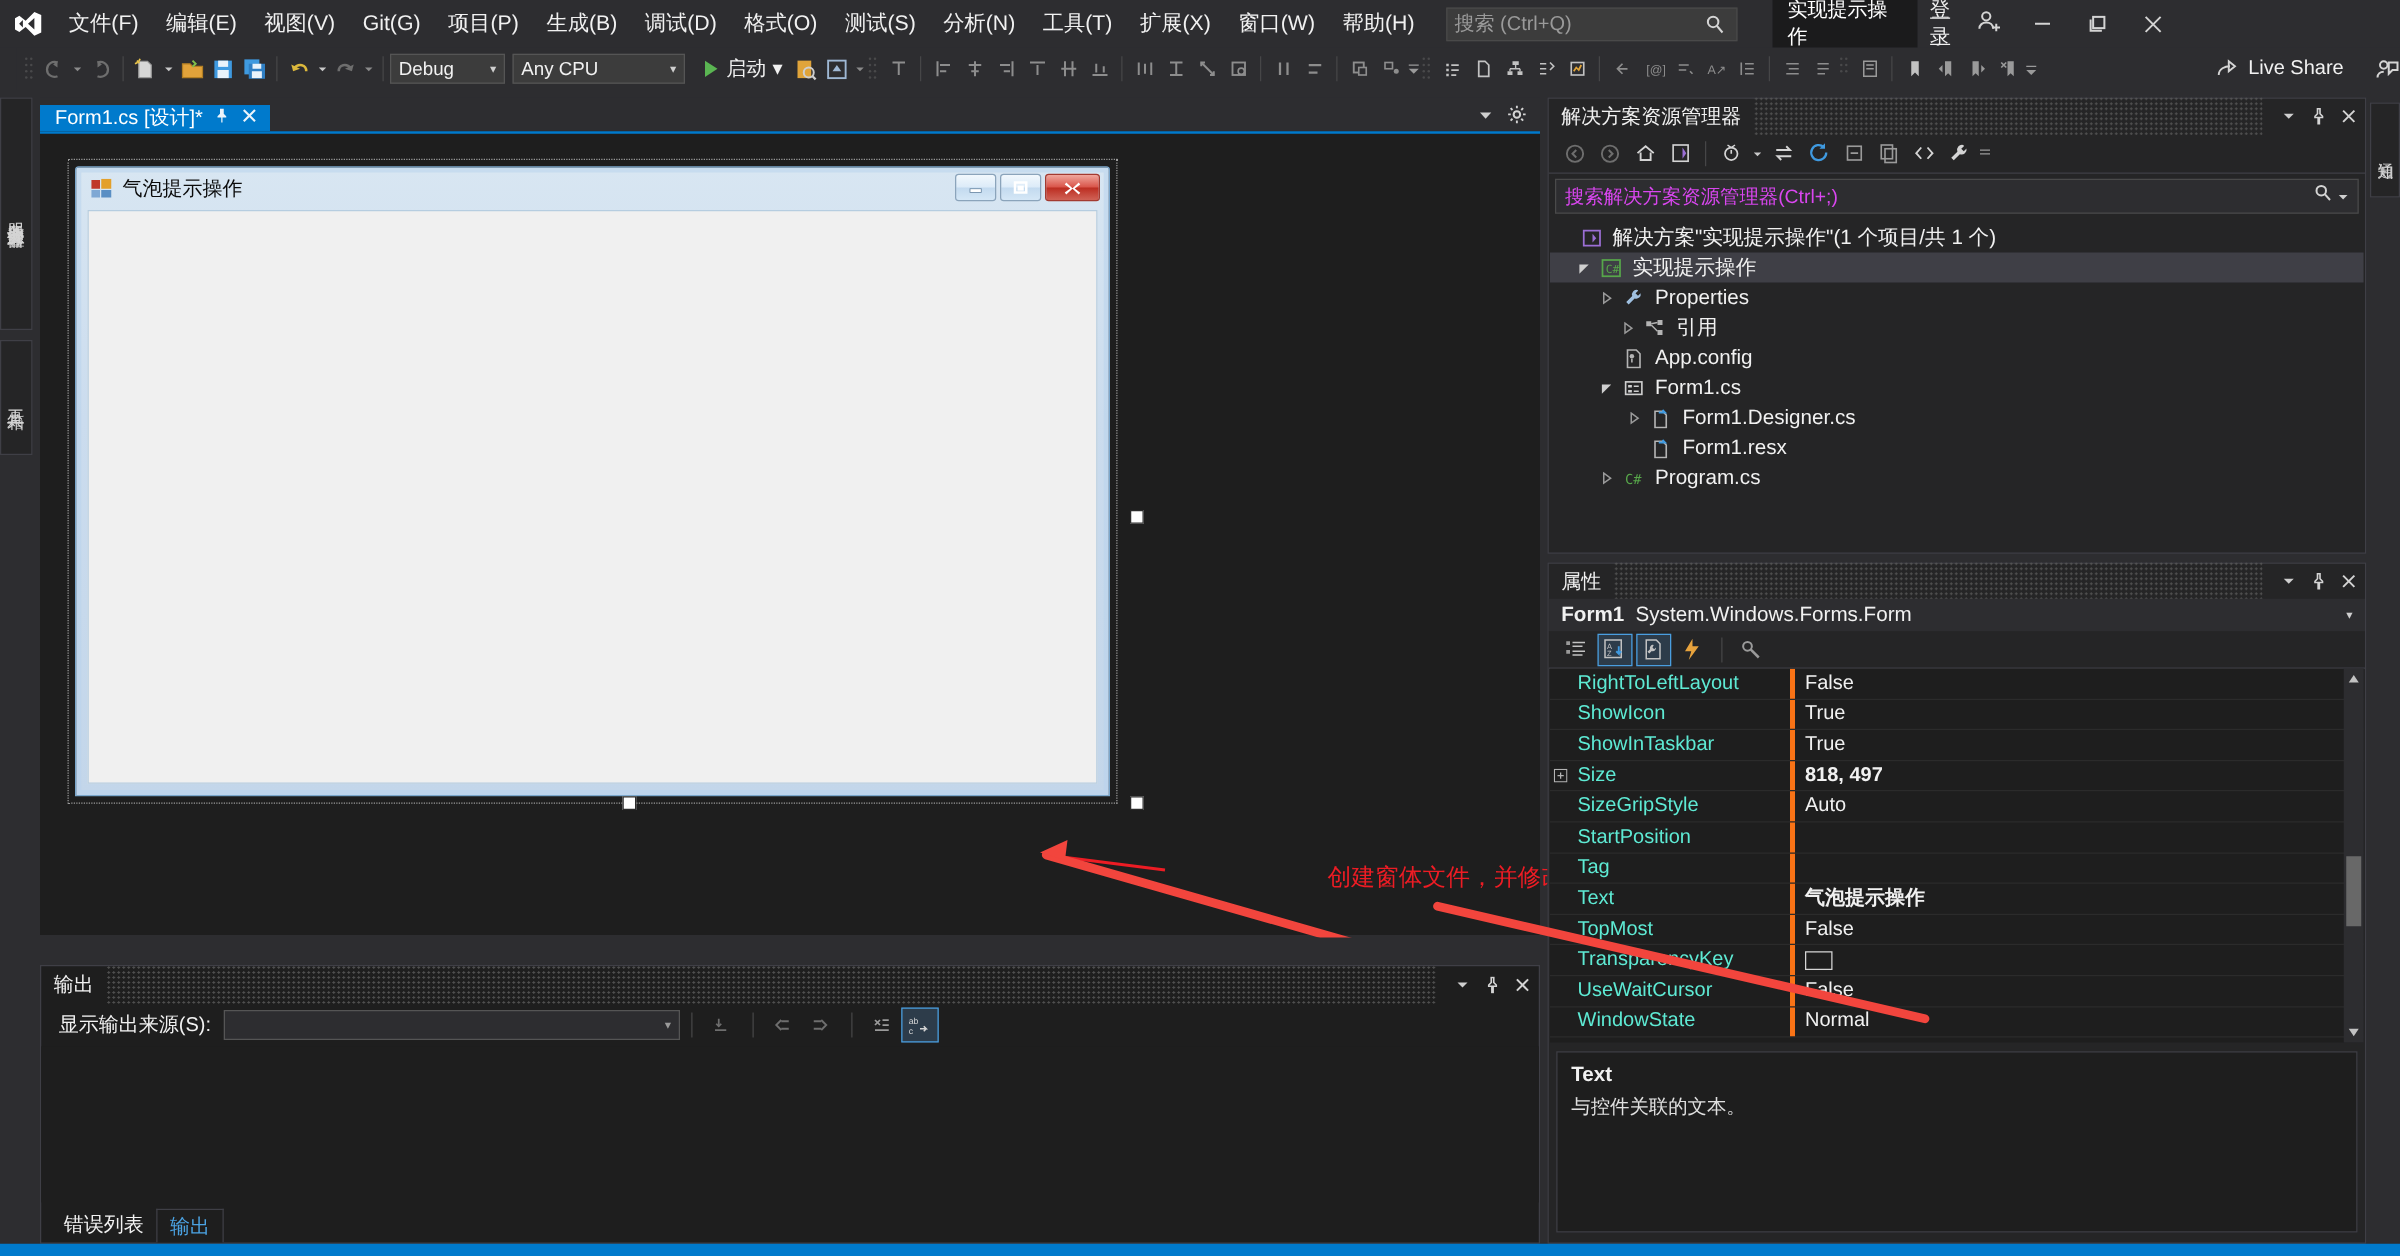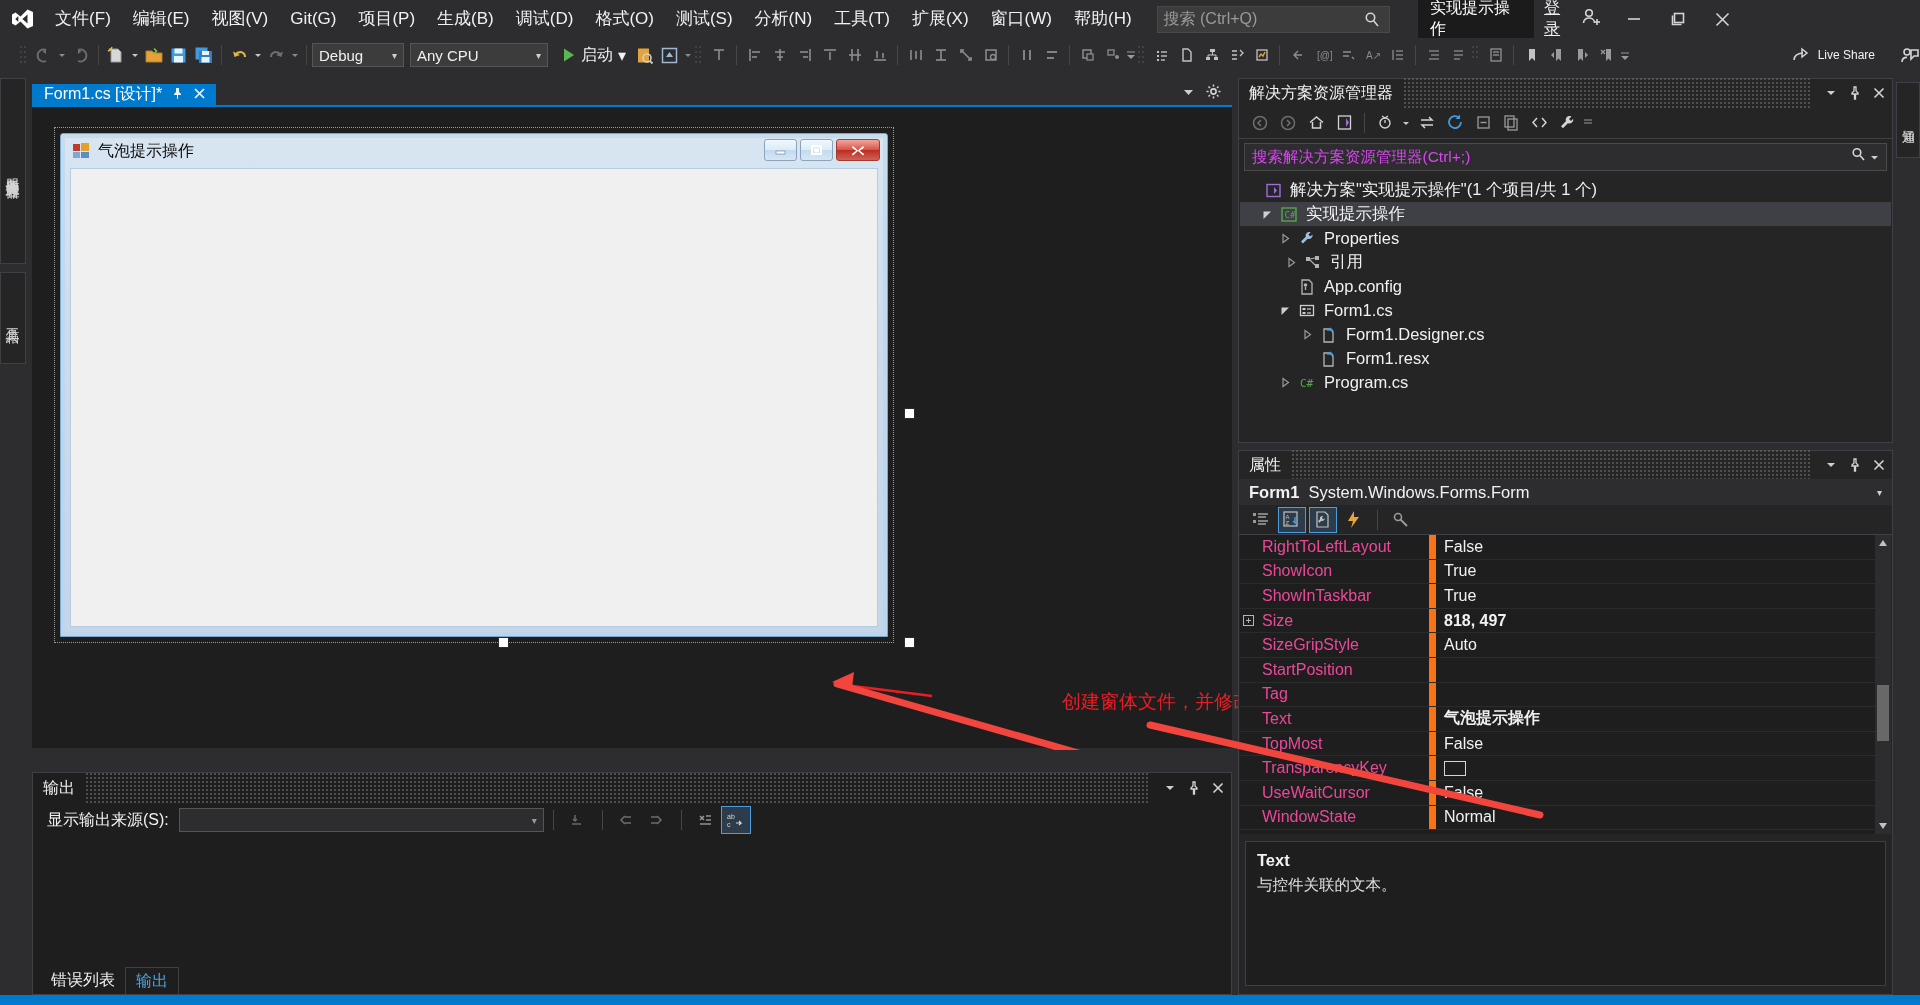--- a/index.html
+++ b/index.html
@@ -27,21 +27,21 @@
   
   .toolbar{position:absolute;left:13px;top:38px;width:1920px;height:34px;background:#2d2d30;display:flex;align-items:center;padding-left:6px;}
   .tgrip{width:9px;height:22px;margin-right:3px;opacity:.45;}
   .tbtn{width:25px;height:26px;display:flex;align-items:center;justify-content:center;cursor:pointer;border-radius:1px;}
   .tcaret{width:12px;height:26px;display:flex;align-items:center;justify-content:center;cursor:pointer;}
   .tsep{width:1px;height:20px;background:#464647;margin:0 5px;}
   .combo{height:24px;background:#3c3c3c;border:1px solid #555;display:flex;align-items:center;padding:0 6px;font-size:15px;color:#f1f1f1;position:relative;cursor:pointer;}
   .combo .cv{flex:1;white-space:nowrap;}
   .combo .ca{margin-left:8px;color:#cfcfcf;font-size:10px;}
   .startbtn{display:flex;align-items:center;gap:5px;padding:0 6px;height:26px;cursor:pointer;font-size:16px;}
-  .liveshare{margin-left:auto;display:flex;align-items:center;gap:7px;font-size:12px;padding:0 12px;cursor:pointer;}
+  .liveshare{margin-left:auto;display:flex;align-items:center;gap:7px;font-size:16px;padding:0 12px;cursor:pointer;}
 
   
   .vtabs{position:absolute;left:0;top:78px;width:26px;height:800px;}
   .vtab{position:absolute;left:0;width:26px;background:#252526;border:1px solid #3f3f46;color:#d4d4d4;
         writing-mode:vertical-rl;text-orientation:upright;letter-spacing:1px;font-size:14px;
         display:flex;align-items:center;justify-content:center;cursor:pointer;padding:7px 0;}
 
   
   .docarea{position:absolute;left:32px;top:78px;width:1200px;height:670px;background:#2d2d30;}
   .doctabstrip{height:27px;background:#2d2d30;display:flex;align-items:flex-end;position:relative;}
@@ -101,21 +101,21 @@
   
   .props{position:absolute;left:1238px;top:450px;width:655px;height:545px;background:#252526;border:1px solid #3f3f46;}
   .propobj{height:26px;display:flex;align-items:center;padding-left:10px;background:#2d2d30;font-size:16.5px;position:relative;}
   .propobj .b{font-weight:bold;margin-right:9px;}
   .proptool{height:30px;display:flex;align-items:center;padding-left:8px;gap:3px;border-bottom:1px solid #3f3f46;background:#252526;}
   .ptbtn{width:28px;height:26px;display:flex;align-items:center;justify-content:center;cursor:pointer;}
   .ptbtn.on{border:1px solid #4a9ee0;background:#2d3c4a;}
   .grid{position:absolute;left:1px;top:84px;right:1px;height:299px;overflow:hidden;background:#1e1e1e;}
   .prow{height:24.6px;display:flex;align-items:stretch;font-size:16px;border-bottom:1px solid #2b2b2b;}
   .pexp{width:16px;display:flex;align-items:center;justify-content:center;flex:0 0 16px;}
-  .pname{width:180px;flex:0 0 180px;display:flex;align-items:center;color:#ec4899;border-right:7px solid #f97316;padding-left:6px;}
+  .pname{width:180px;flex:0 0 180px;display:flex;align-items:center;color:#5eead4;border-right:4px solid #f97316;padding-left:6px;}
   .pval{flex:1;display:flex;align-items:center;color:#f1f1f1;padding-left:8px;overflow:hidden;white-space:nowrap;}
   .pval.b{font-weight:bold;}
   .colorswatch{width:22px;height:15px;background:#1e1e1e;border:1px solid #d6d6d6;}
   .gridscroll{position:absolute;right:1px;top:84px;width:16px;height:299px;background:#2d2d30;}
   .gsthumb{position:absolute;left:2px;width:12px;background:#686868;}
   .gsarrow{position:absolute;left:0;width:16px;height:16px;display:flex;align-items:center;justify-content:center;cursor:pointer;}
   .pdesc{position:absolute;left:6px;right:6px;top:390px;bottom:8px;background:#1e1e1e;border:1px solid #3f3f46;padding:9px 11px;}
   .pdesc .h{font-weight:bold;font-size:16.5px;margin-bottom:5px;}
   .pdesc .d{font-size:15.5px;color:#e0e0e0;}
 
@@ -991,21 +991,21 @@
             </svg>
           </span>
         <span class="ticon">
           <svg width="18" height="17" viewBox="0 0 18 17">
               <path d="M12 2a3.6 3.6 0 0 0-4.2 4.8L3 11.6l1.9 1.9 4.8-4.8A3.6 3.6 0 0 0 14.5 4.5L12.4 6.6 10.4 4.6 12.5 2.5A3.6 3.6 0 0 0 12 2z" fill="#9fc0e0"></path>
             </svg>
         </span>
         <span>Properties</span>
       </div>
 
-      <div class="trow" style="padding-left:40px;">
+      <div class="trow" style="padding-left:51px;">
         <span class="tw">
             <svg width="11" height="11">
               <path d="M3 1.5L8.5 5.5 3 9.5z" fill="none" stroke="#9a9a9a" stroke-width="1.2"></path>
             </svg>
           </span>
         <span class="ticon">
           <svg width="18" height="17" viewBox="0 0 18 17">
               <g fill="#b4b4b4">
                 <rect x="2" y="3" width="4" height="4"></rect>
                 <rect x="11" y="2" width="4" height="4"></rect>

